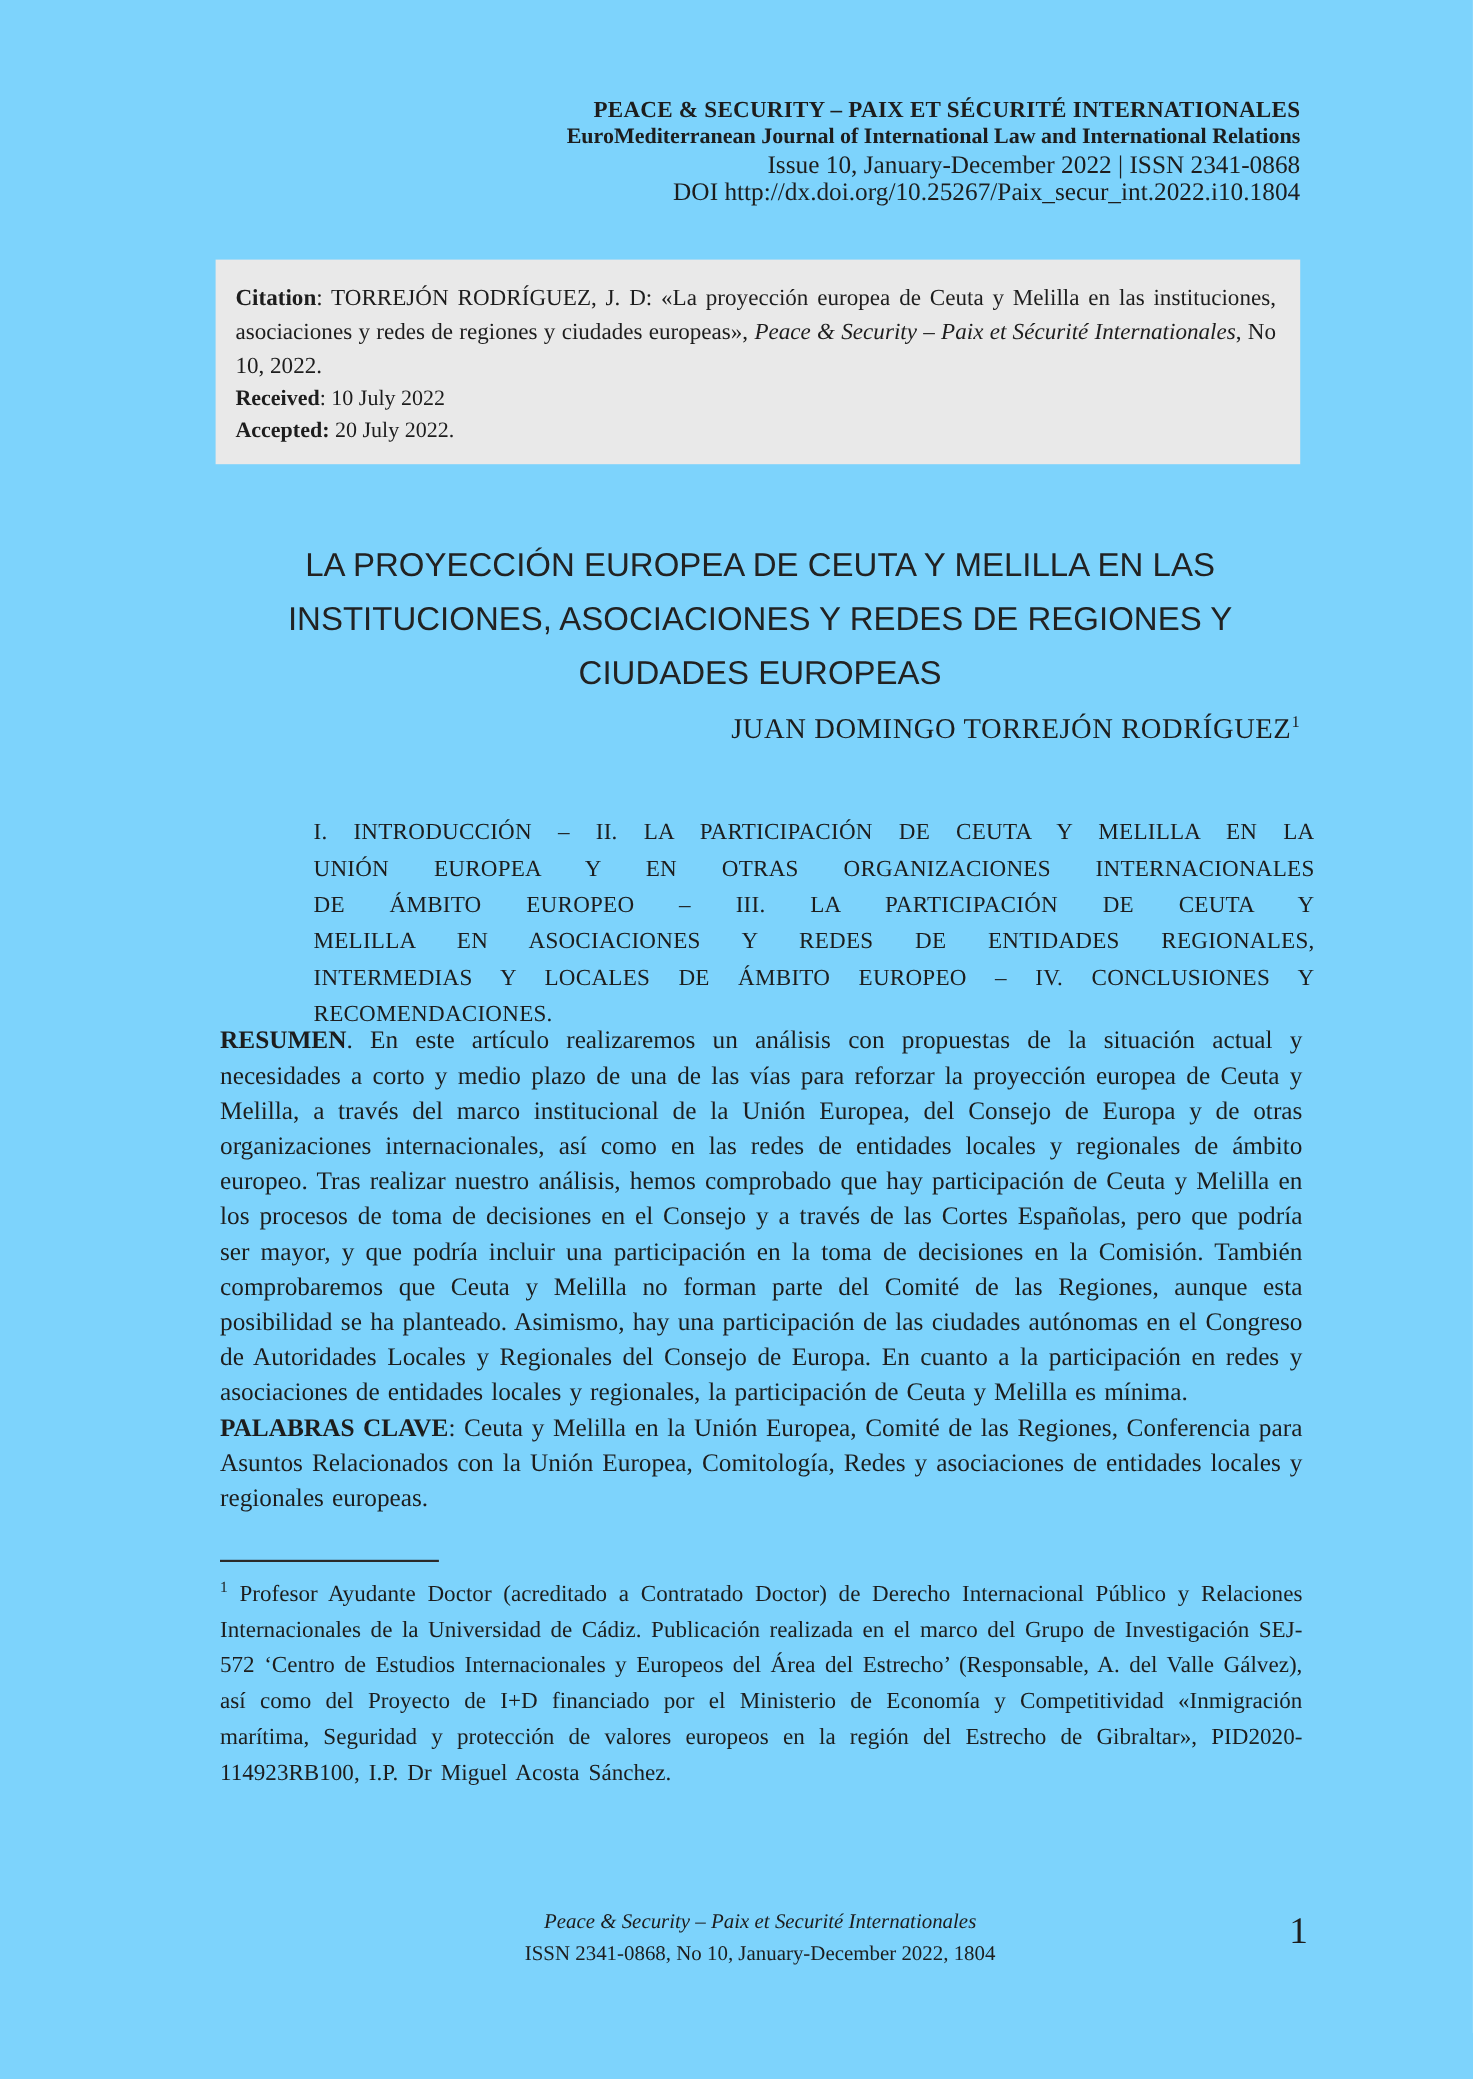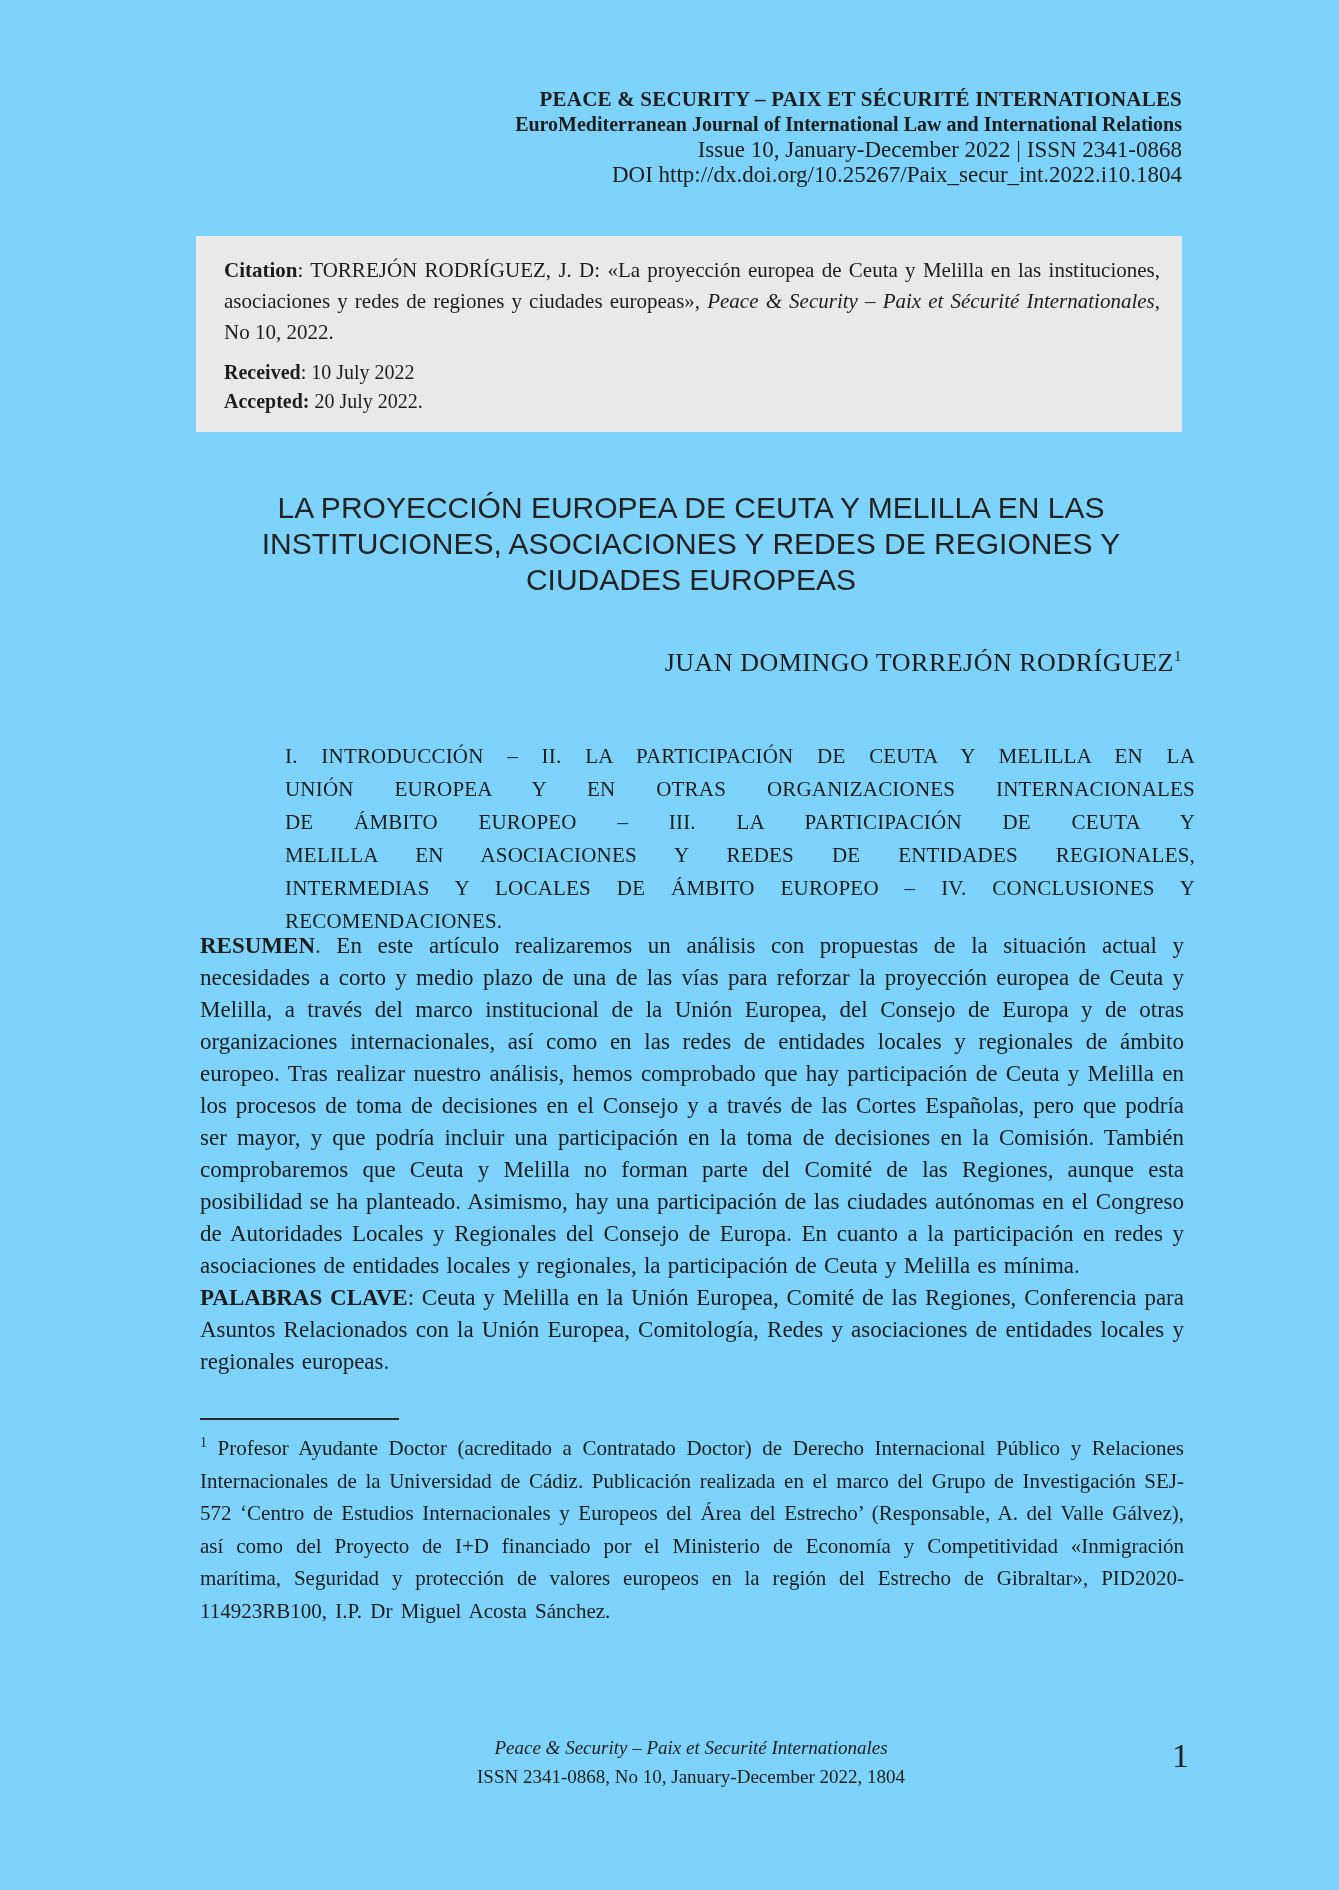--- a/index.html
+++ b/index.html
@@ -25,45 +25,45 @@
   .m2 { font-size: 20px; font-weight: 700; line-height: 25px; }
   .m3, .m4 { font-size: 23px; font-weight: 400; line-height: 25px; }
 
   
   .citation-box {
     position: absolute;
     left: 196px;
     top: 236px;
     width: 986px;
     background: #e9e9e9;
-    padding: 19px 22px 16px 28px;
+    padding: 19px 22px 16px 18px;
   }
   .citation-par {
     font-size: 21px;
     line-height: 31px;
     text-align: justify;
   }
   .citation-par i { font-style: italic; }
   .received-line, .accepted-line {
     font-size: 20px;
     line-height: 29px;
   }
-  .received-line { margin-top: 10px; }
+  .received-line { }
 
   
   .article-title {
     position: absolute;
     top: 490px;
     left: 200px;
     width: 982px;
     text-align: center;
     font-family: "Liberation Sans", sans-serif;
     font-weight: 400;
     font-size: 30px;
-    line-height: 36px;
+    line-height: 49px;
     color: #222222;
   }
   .author-line {
     position: absolute;
     top: 648px;
     left: 200px;
     width: 982px;
     text-align: right;
     font-size: 26px;
     letter-spacing: 0.5px;

